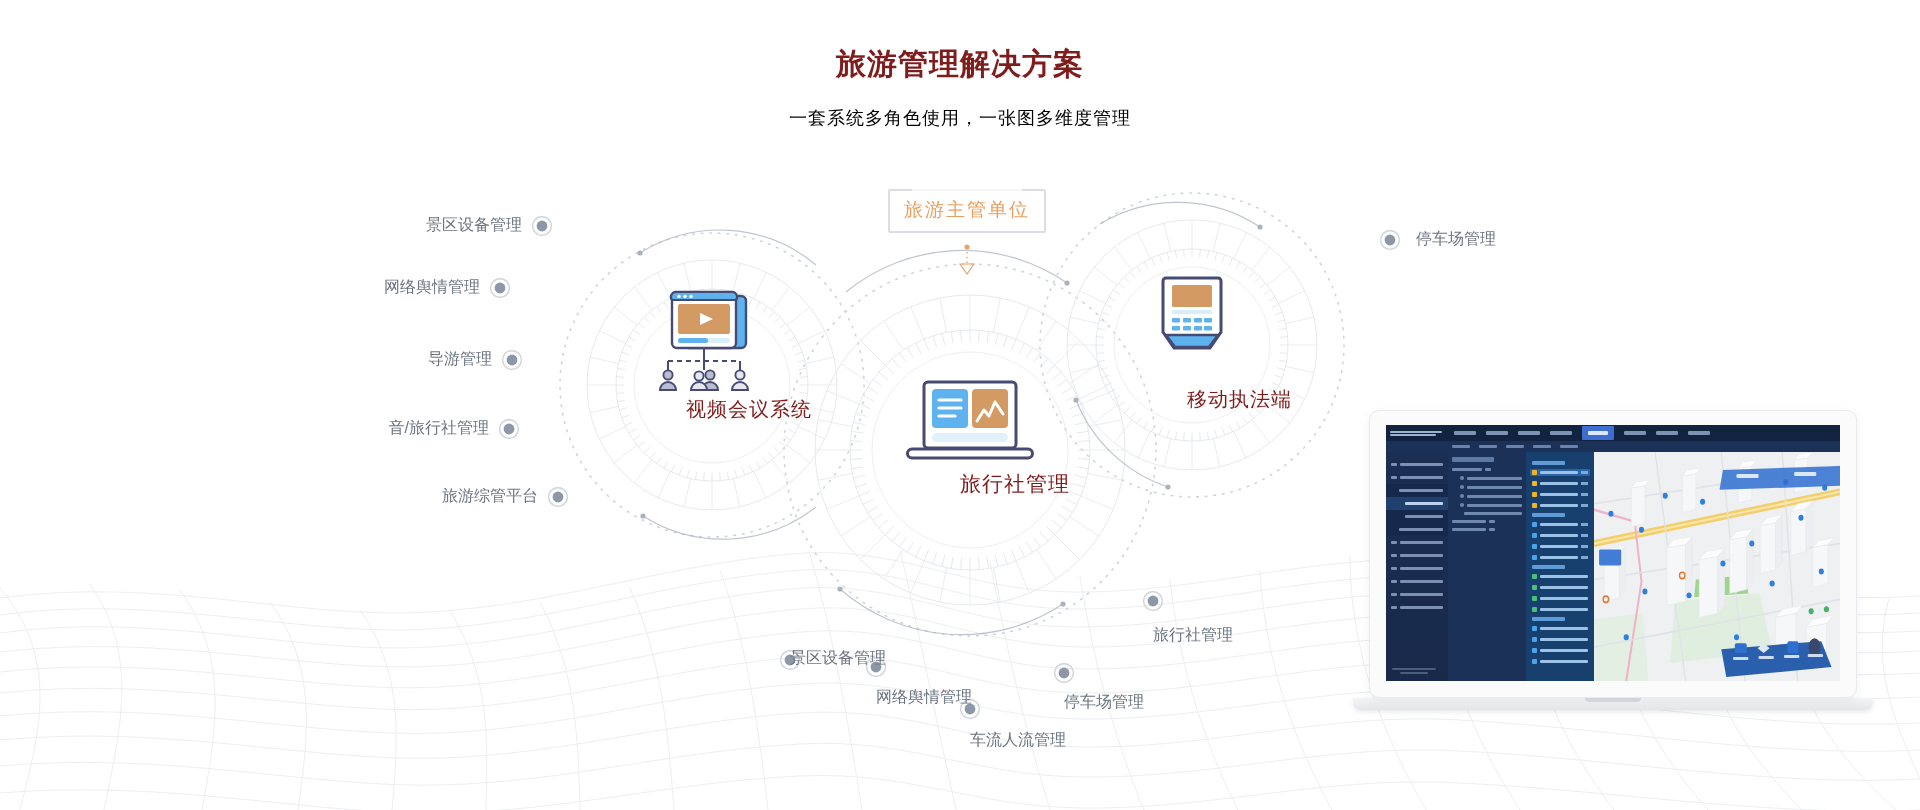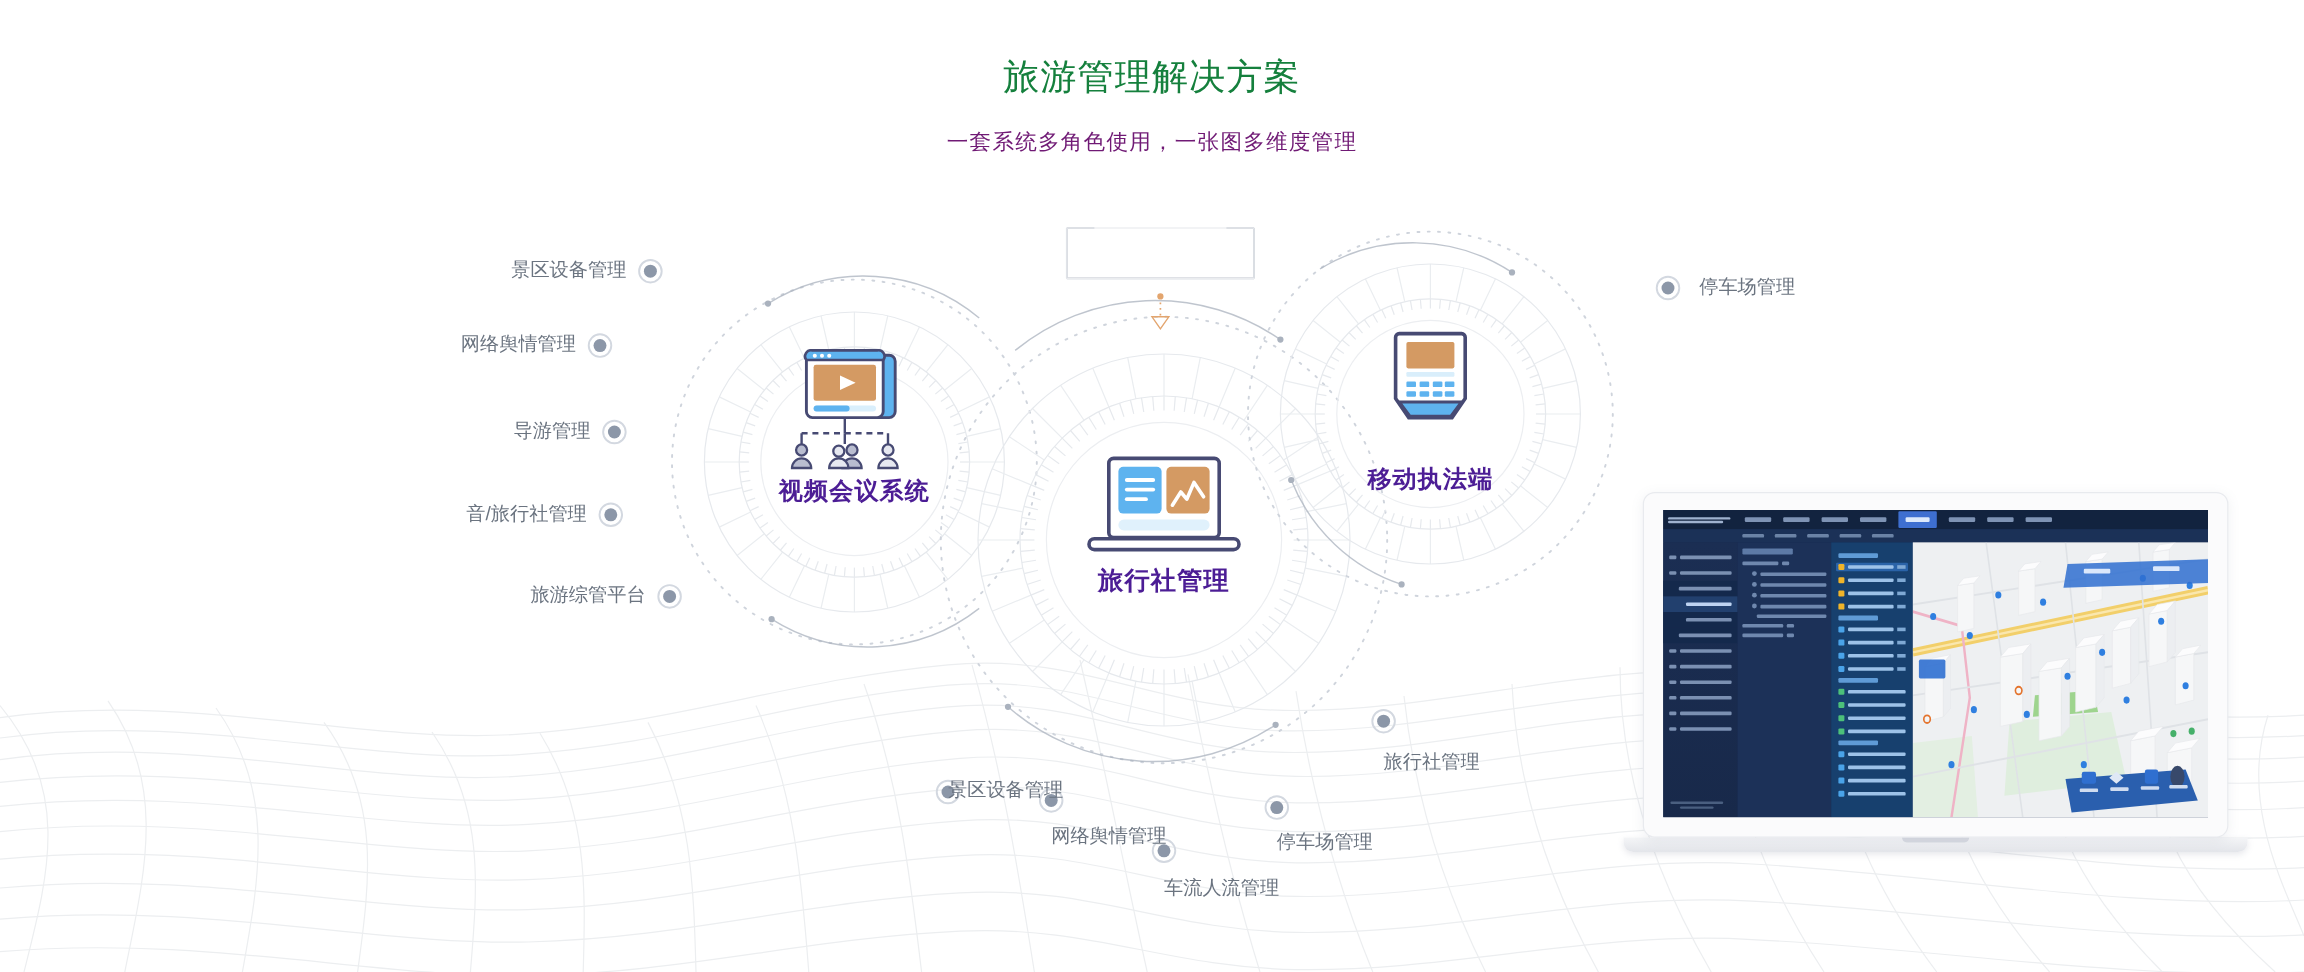--- a/index.html
+++ b/index.html
@@ -10,39 +10,39 @@
     overflow: hidden;
   }
   #stage { position: relative; width: 1920px; height: 810px; background:#fff; }
 
   
   .bg-mesh { position:absolute; left:0; bottom:0; width:1920px; height:330px; pointer-events:none; }
 
   
   .title {
     position:absolute; left:0; top:44px; width:1920px; text-align:center;
-    font-size:30px; font-weight:normal; color:#15803d; letter-spacing:1px;
+    font-size:30px; font-weight:bold; color:#7f1d1d; letter-spacing:1px;
   }
   .subtitle {
     position:absolute; left:0; top:106px; width:1920px; text-align:center;
-    font-size:18px; color:#701a75; letter-spacing:1px;
+    font-size:18px; color:#000000; letter-spacing:1px;
   }
 
   
   .diagram { position:absolute; left:0; top:0; width:1920px; height:810px; }
 
   
   .lbl {
     position:absolute; font-size:16px; color:#6b7480; white-space:nowrap;
   }
   .lbl.r { text-align:right; }
 
   .ring-label {
-    position:absolute; white-space:nowrap; color:#4c1d95;
-    font-size:20px; letter-spacing:1px; text-align:center;font-weight:bold;
+    position:absolute; white-space:nowrap; color:#7f1d1d;
+    font-size:20px; letter-spacing:1px; text-align:right;
   }
   .ring-label.big { font-size:21px; }
 
   .gov-box {
     position:absolute; left:884px; top:186px; width:166px; height:48px;
     display:flex; align-items:center; justify-content:center;
   }
   .gov-box span { font-size:19px; color:#e8a062; letter-spacing:2px; position:relative; }
 
   
@@ -641,20 +641,23 @@
         <rect x="12" y="8" width="8" height="4.6" rx="1"></rect>
         <rect x="-20" y="16" width="8" height="4.6" rx="1"></rect>
         <rect x="-9" y="16" width="8" height="4.6" rx="1"></rect>
         <rect x="2" y="16" width="8" height="4.6" rx="1"></rect>
         <rect x="12" y="16" width="8" height="4.6" rx="1"></rect>
       </g>
       <path d="M -26 25 H 26 L 17 37 H -17 Z" fill="#5eb3ef" stroke="#474a73" stroke-width="2.6" stroke-linejoin="round"></path>
     </g>
   </svg>
 
+  <div class="gov-box">
+    <span>旅游主管单位</span>
+  </div>
 
   <div class="ring-label" style="left:612px; top:396px; width:200px;">视频会议系统</div>
   <div class="ring-label big" style="left:870px; top:470px; width:200px;">旅行社管理</div>
   <div class="ring-label" style="left:1092px; top:386px; width:200px;">移动执法端</div>
 
   <div class="lbl r" style="left:302px; top:215px; width:220px;">景区设备管理</div>
   <div class="lbl r" style="left:260px; top:277px; width:220px;">网络舆情管理</div>
   <div class="lbl r" style="left:272px; top:349px; width:220px;">导游管理</div>
   <div class="lbl r" style="left:269px; top:418px; width:220px;">音/旅行社管理</div>
   <div class="lbl r" style="left:318px; top:486px; width:220px;">旅游综管平台</div>

